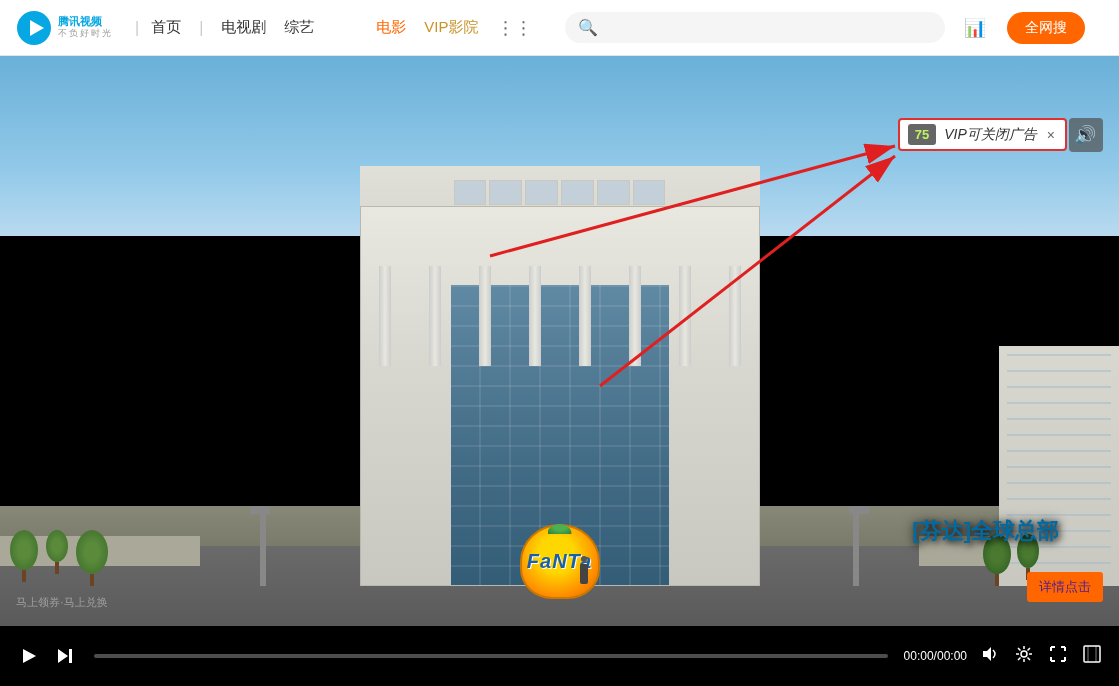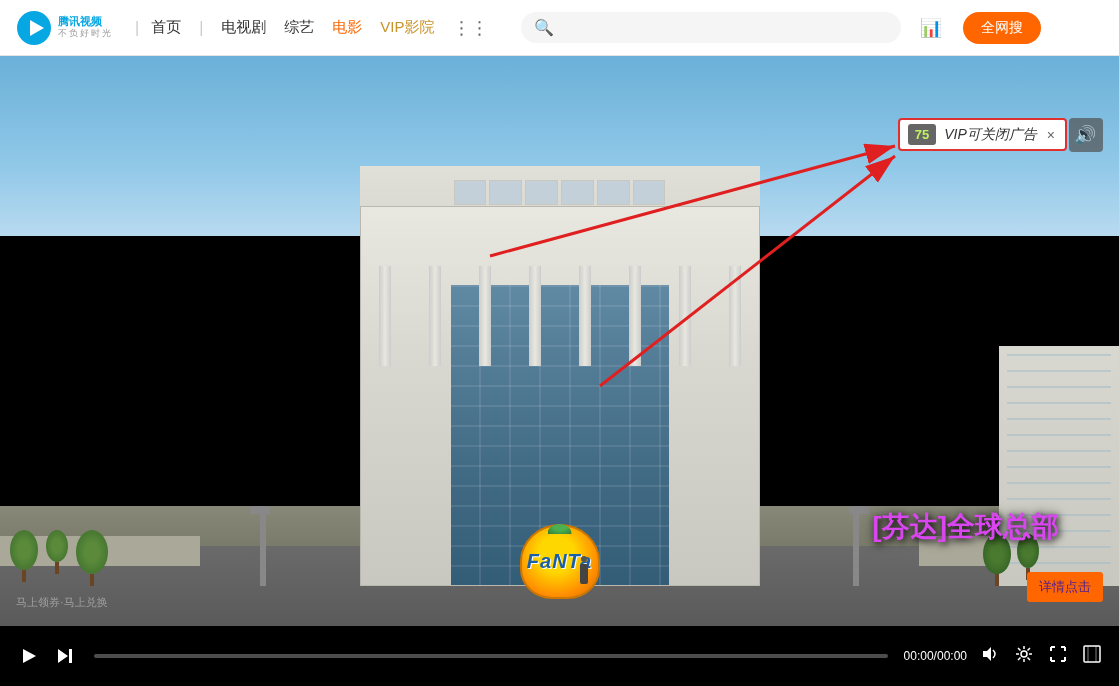--- a/index.html
+++ b/index.html
@@ -52,20 +52,21 @@
       gap: 18px;
     }
     .nav-link {
       font-size: 15px;
       color: #333;
       text-decoration: none;
       cursor: pointer;
     }
     .nav-link.active {
       color: #ff6600;
+      margin-left: 44px;
     }
     .nav-link.vip {
       color: #c8942a;
     }
     .nav-grid-icon {
       font-size: 18px;
       color: #666;
       cursor: pointer;
     }
     .search-area {
@@ -321,22 +322,22 @@
       background: radial-gradient(ellipse, #4caf50 40%, #2e7d32 100%);
       border-radius: 50% 50% 0 0;
       clip-path: ellipse(50% 60% at 50% 100%);
     }
 
     
     .building-caption {
       position: absolute;
       bottom: 140px;
       right: 60px;
-      color: #d946ef;
-      font-size: 28px;
+      color: #0369a1;
+      font-size: 22px;
       font-weight: bold;
       text-shadow: 2px 2px 6px rgba(0,0,0,0.8), 0 0 12px rgba(0,0,0,0.6);
       font-family: 'Microsoft YaHei', sans-serif;
       z-index: 10;
     }
 
     
     .trees-left {
       position: absolute;
       bottom: 100px;

